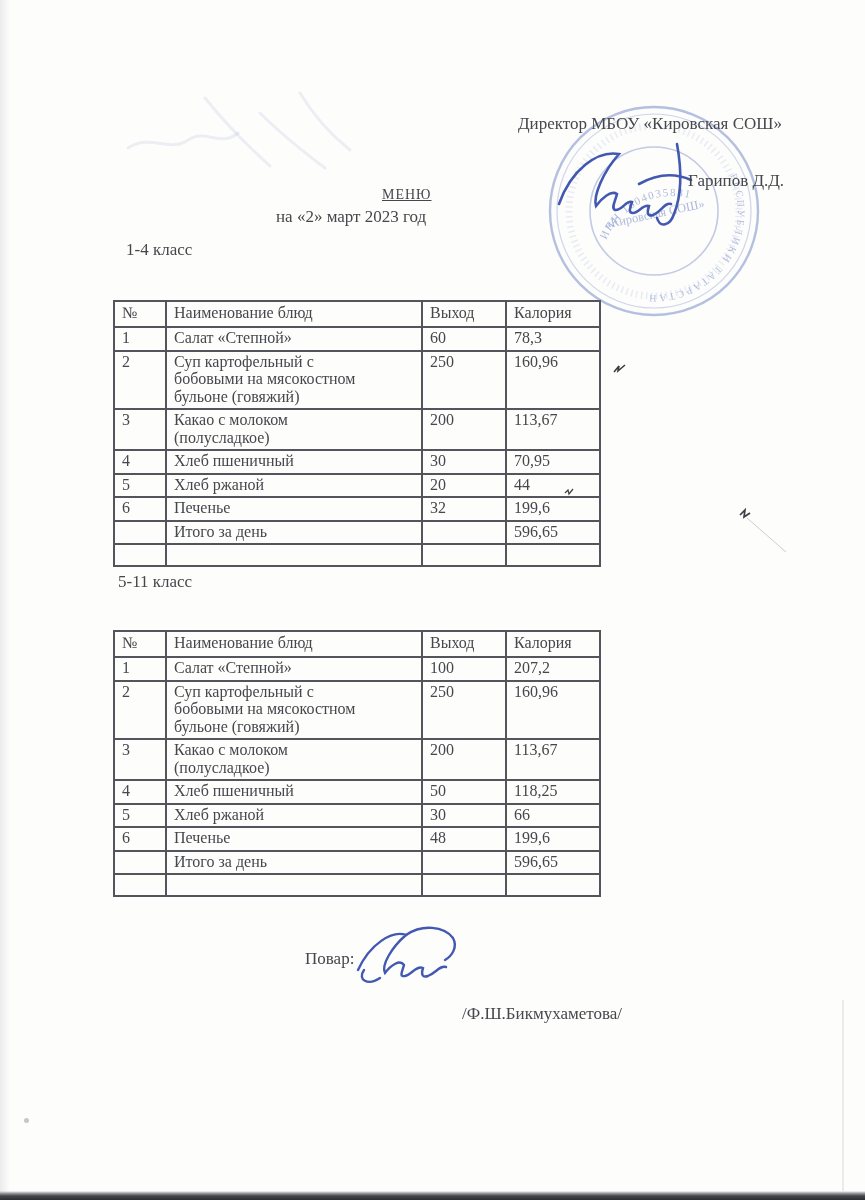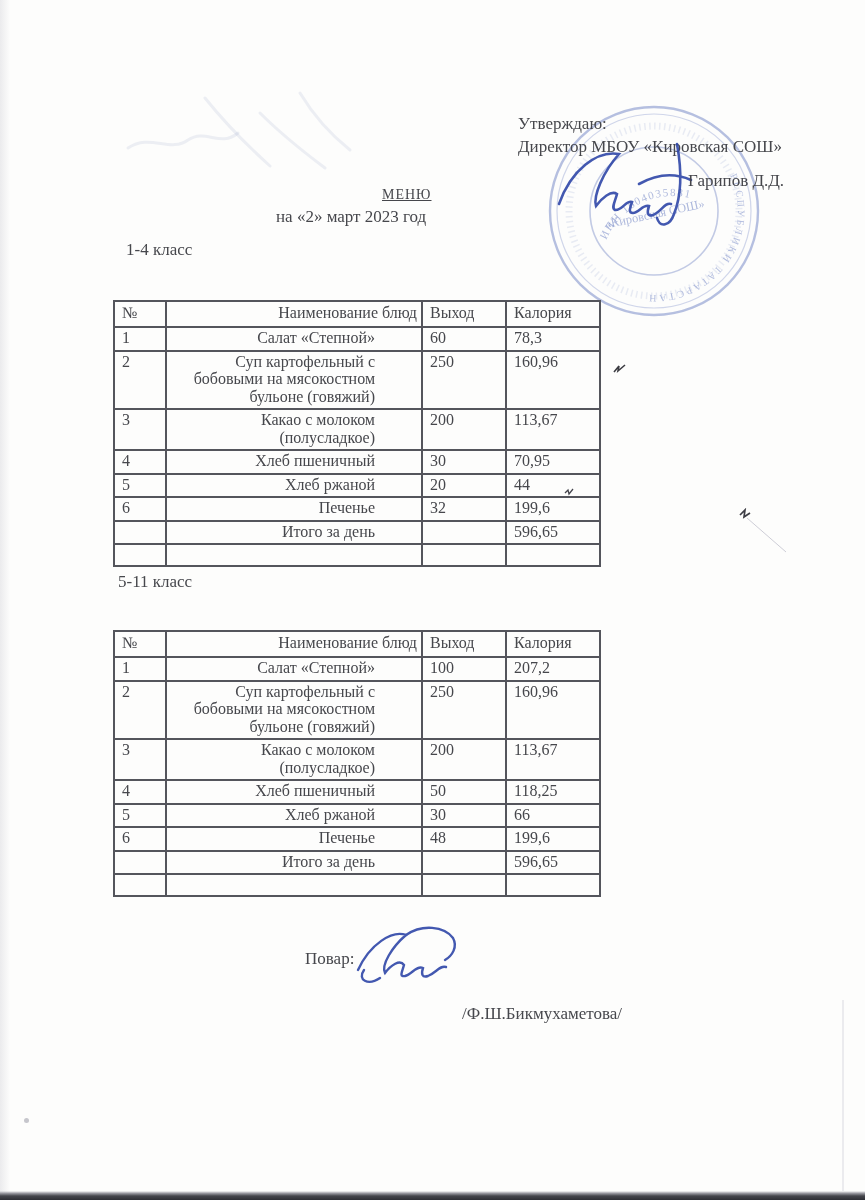--- a/index.html
+++ b/index.html
@@ -28,21 +28,21 @@
     border-collapse:collapse;table-layout:fixed;width:434px;
     font-size:16px;line-height:17.5px;color:#46474c;
   }
   table.menu th,table.menu td{
     border:2px solid #54555c;vertical-align:top;
     font-weight:normal;text-align:left;overflow:hidden;
   }
   table.menu th{padding:2px 4px 3px 7px;height:19px;}
   table.menu td{padding:1px 4px 3px 7px;}
   table.menu .c0{width:39px;}
-  table.menu .c1{width:243px;text-align:right;}
+  table.menu .c1{width:243px;}
   table.menu .c2{width:71px;}
   table.menu .c3{width:81px;}
   table.menu td.c1{padding-right:46px;} 
   table.menu tr{height:22px;}
   table.menu tr.empty-row td{height:9px;padding:0;}
 
   svg{display:block;}
 </style>
 </head>
 <body>
@@ -74,21 +74,20 @@
   <svg class="abs" style="left:110px;top:78px;" width="250" height="105" viewBox="0 0 250 105">
     <g stroke="rgba(140,152,195,0.15)" stroke-width="3" fill="none" stroke-linecap="round">
       <path d="M18,70 C40,55 60,75 78,62 C96,50 110,70 128,55"></path>
       <path d="M95,20 C115,45 140,70 160,88"></path>
       <path d="M150,35 C170,55 195,75 215,90"></path>
       <path d="M190,15 C205,40 225,60 240,72"></path>
     </g>
   </svg>
 
   <div class="abs approval" style="left:518px;top:112px;">
-    <div class="txt">Утверждаю:</div>
     <div class="txt">Директор МБОУ «Кировская СОШ»</div>
   </div>
 
   <svg class="abs" style="left:545px;top:138px;" width="160" height="108" viewBox="0 0 160 108">
     <g stroke="#2f47a8" stroke-width="2.6" fill="none" stroke-linecap="round" opacity="0.9">
       <path d="M14,66 C26,32 52,12 74,16 C58,34 48,58 51,68 C57,60 66,52 72,56 C70,64 66,70 70,72 C77,73 81,62 87,64 C85,70 83,75 88,75 C94,75 98,66 104,68 C102,74 102,79 108,77 C116,74 120,64 126,66"></path>
       <path d="M132,6 C136,28 138,54 129,76 C125,88 115,90 112,80"></path>
       <path d="M94,46 C110,37 128,34 146,42"></path>
     </g>
   </svg>

